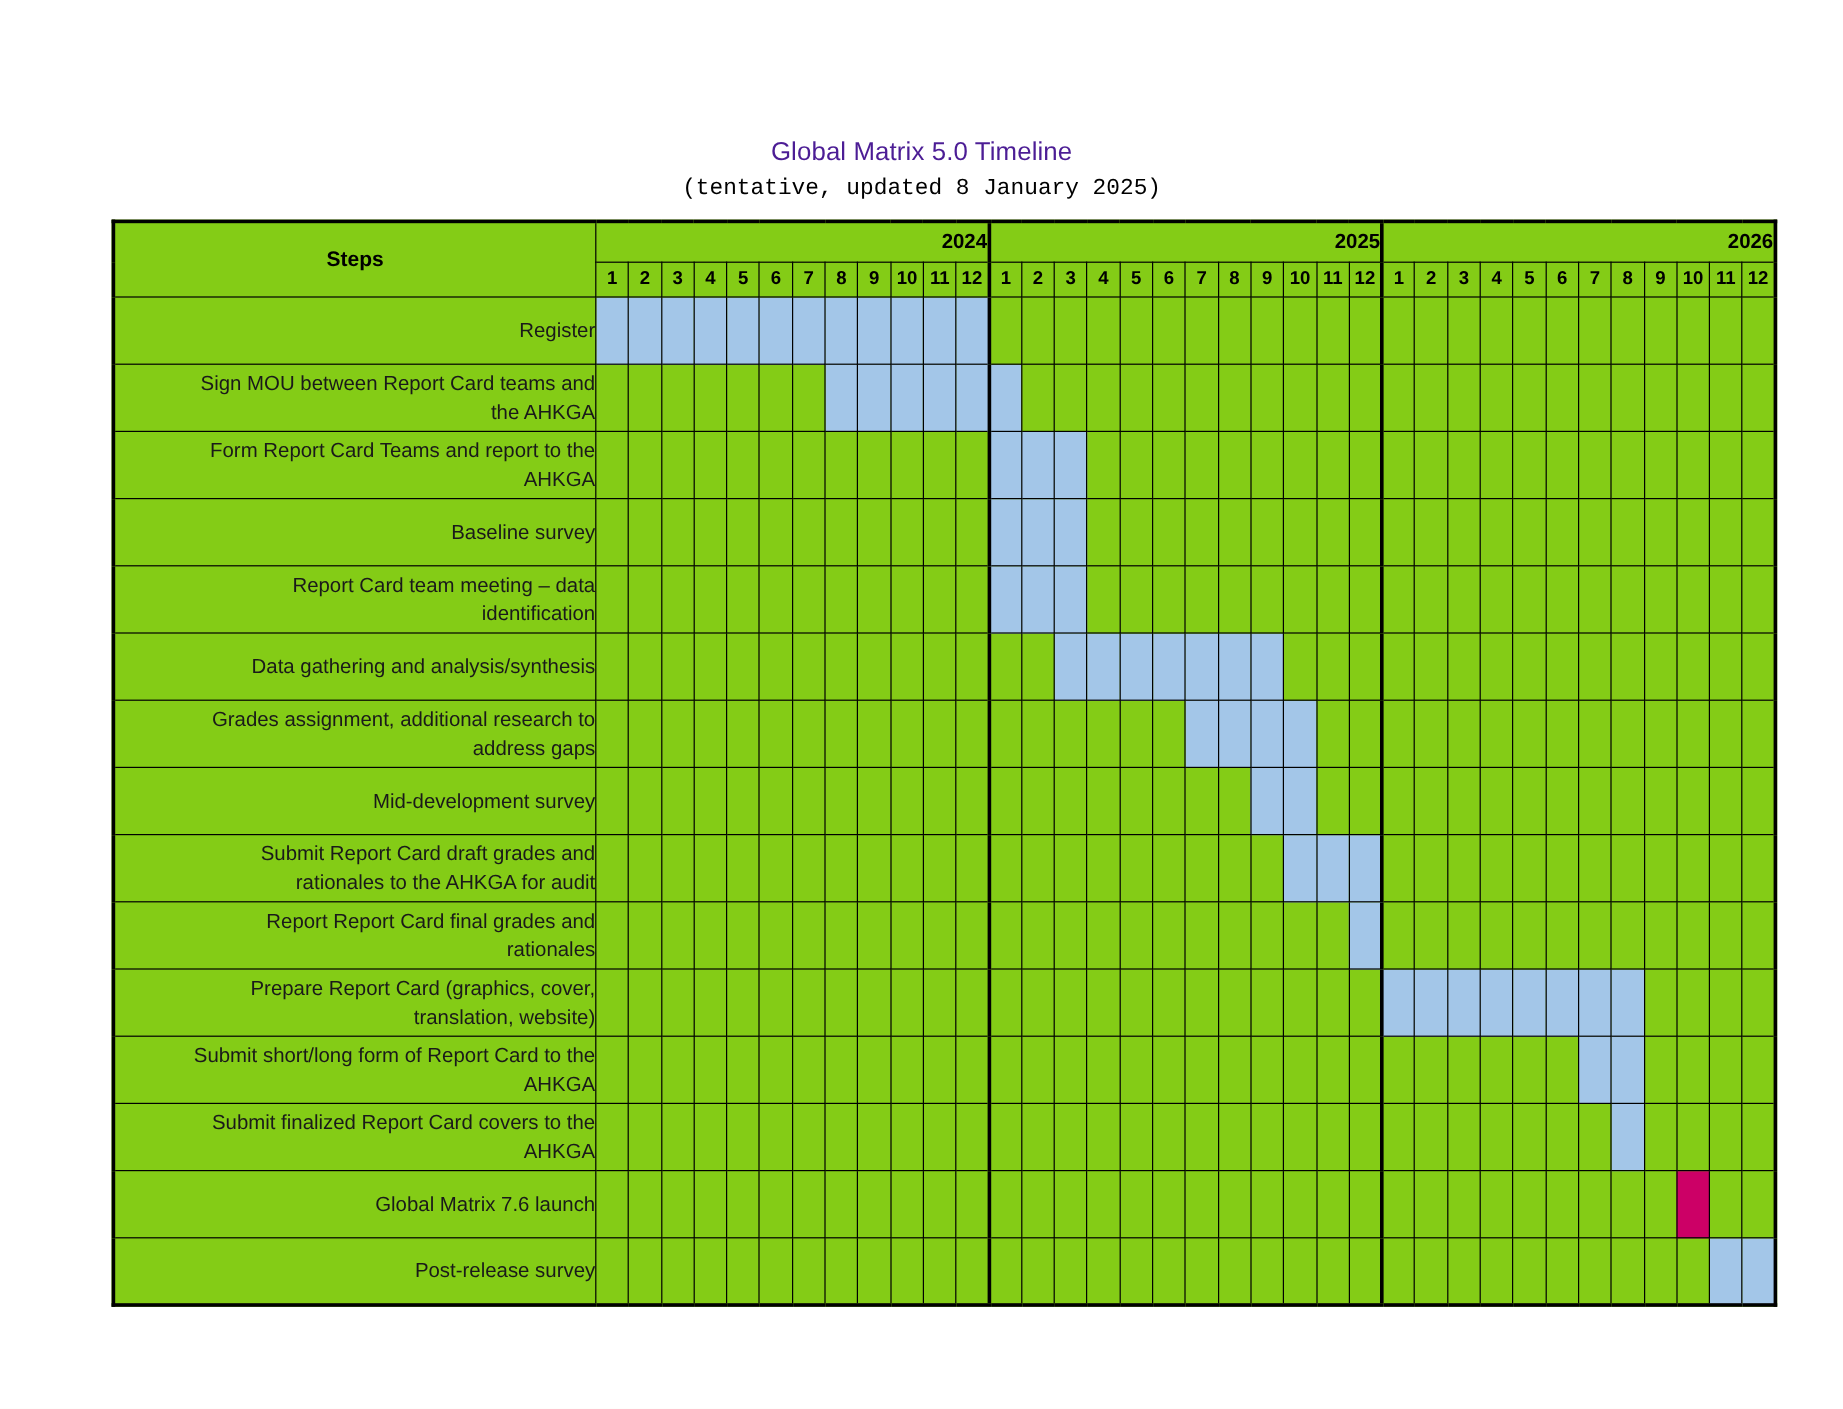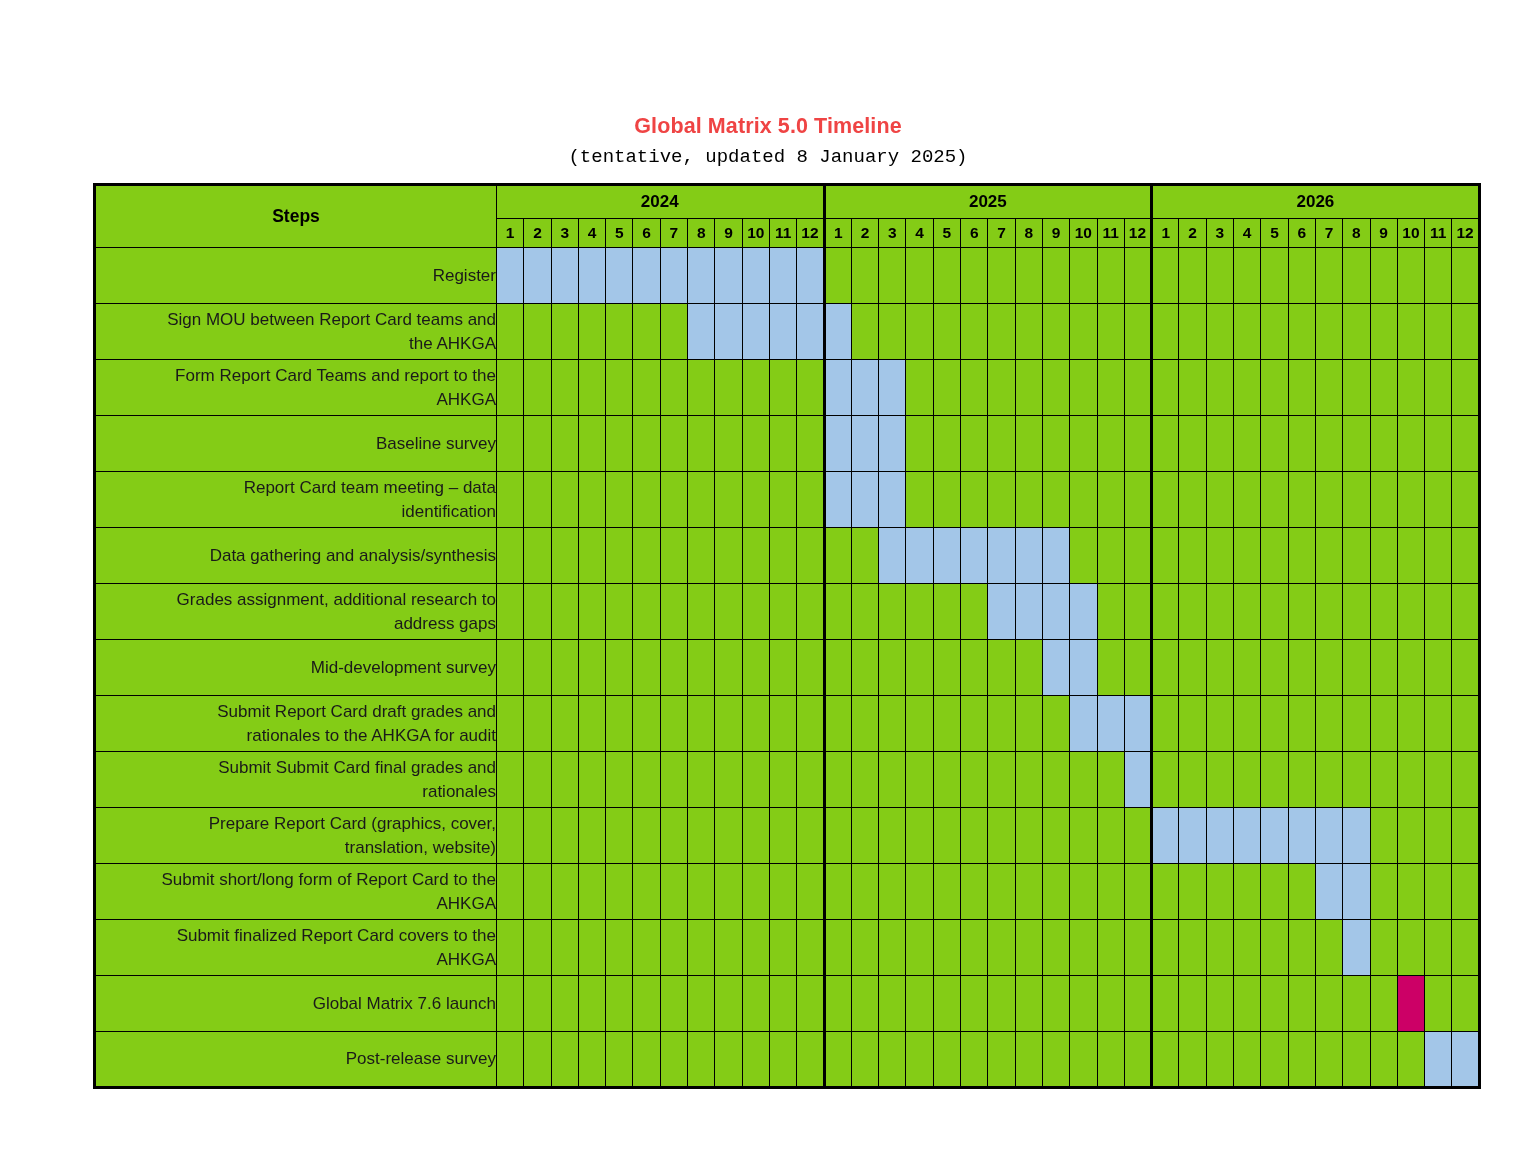--- a/index.html
+++ b/index.html
@@ -19,22 +19,22 @@
   }
   .title-block {
     position: absolute;
     left: 0;
     top: 113px;
     width: 1536px;
     text-align: center;
   }
   .chart-title {
     font-size: 21.5px;
-    font-weight: bold;
-    color: #ef4444;
+    font-weight: normal;
+    color: #4c1d95;
     letter-spacing: 0.1px;
     line-height: 27px;
   }
   .chart-subtitle {
     font-size: 19px;
     font-weight: normal;
     color: #000000;
     line-height: 26px;
     margin-top: 4px;
     font-family: Liberation Mono, monospace;
@@ -63,21 +63,21 @@
     width: 402px;
     height: 57px;
     text-align: center;
     vertical-align: middle;
     font-size: 17.5px;
     font-weight: bold;
     color: #000;
   }
   th.year-head {
     height: 34px;
-    text-align: center;
+    text-align: right;
     vertical-align: middle;
     font-size: 17px;
     font-weight: bold;
     color: #000;
   }
   th.month-head {
     width: 27.3px;
     height: 29px;
     text-align: center;
     vertical-align: middle;
@@ -529,21 +529,21 @@
           <td class="cell"></td>
           <td class="cell"></td>
           <td class="cell"></td>
           <td class="cell"></td>
           <td class="cell"></td>
           <td class="cell"></td>
           <td class="cell outer-edge-right"></td>
         </tr>
         <tr class="row-2line">
           <td class="step-label outer-edge-left">
-            <div>Submit Submit Card final grades and</div>
+            <div>Report Report Card final grades and</div>
             <div>rationales</div>
           </td>
           <td class="cell"></td>
           <td class="cell"></td>
           <td class="cell"></td>
           <td class="cell"></td>
           <td class="cell"></td>
           <td class="cell"></td>
           <td class="cell"></td>
           <td class="cell"></td>

